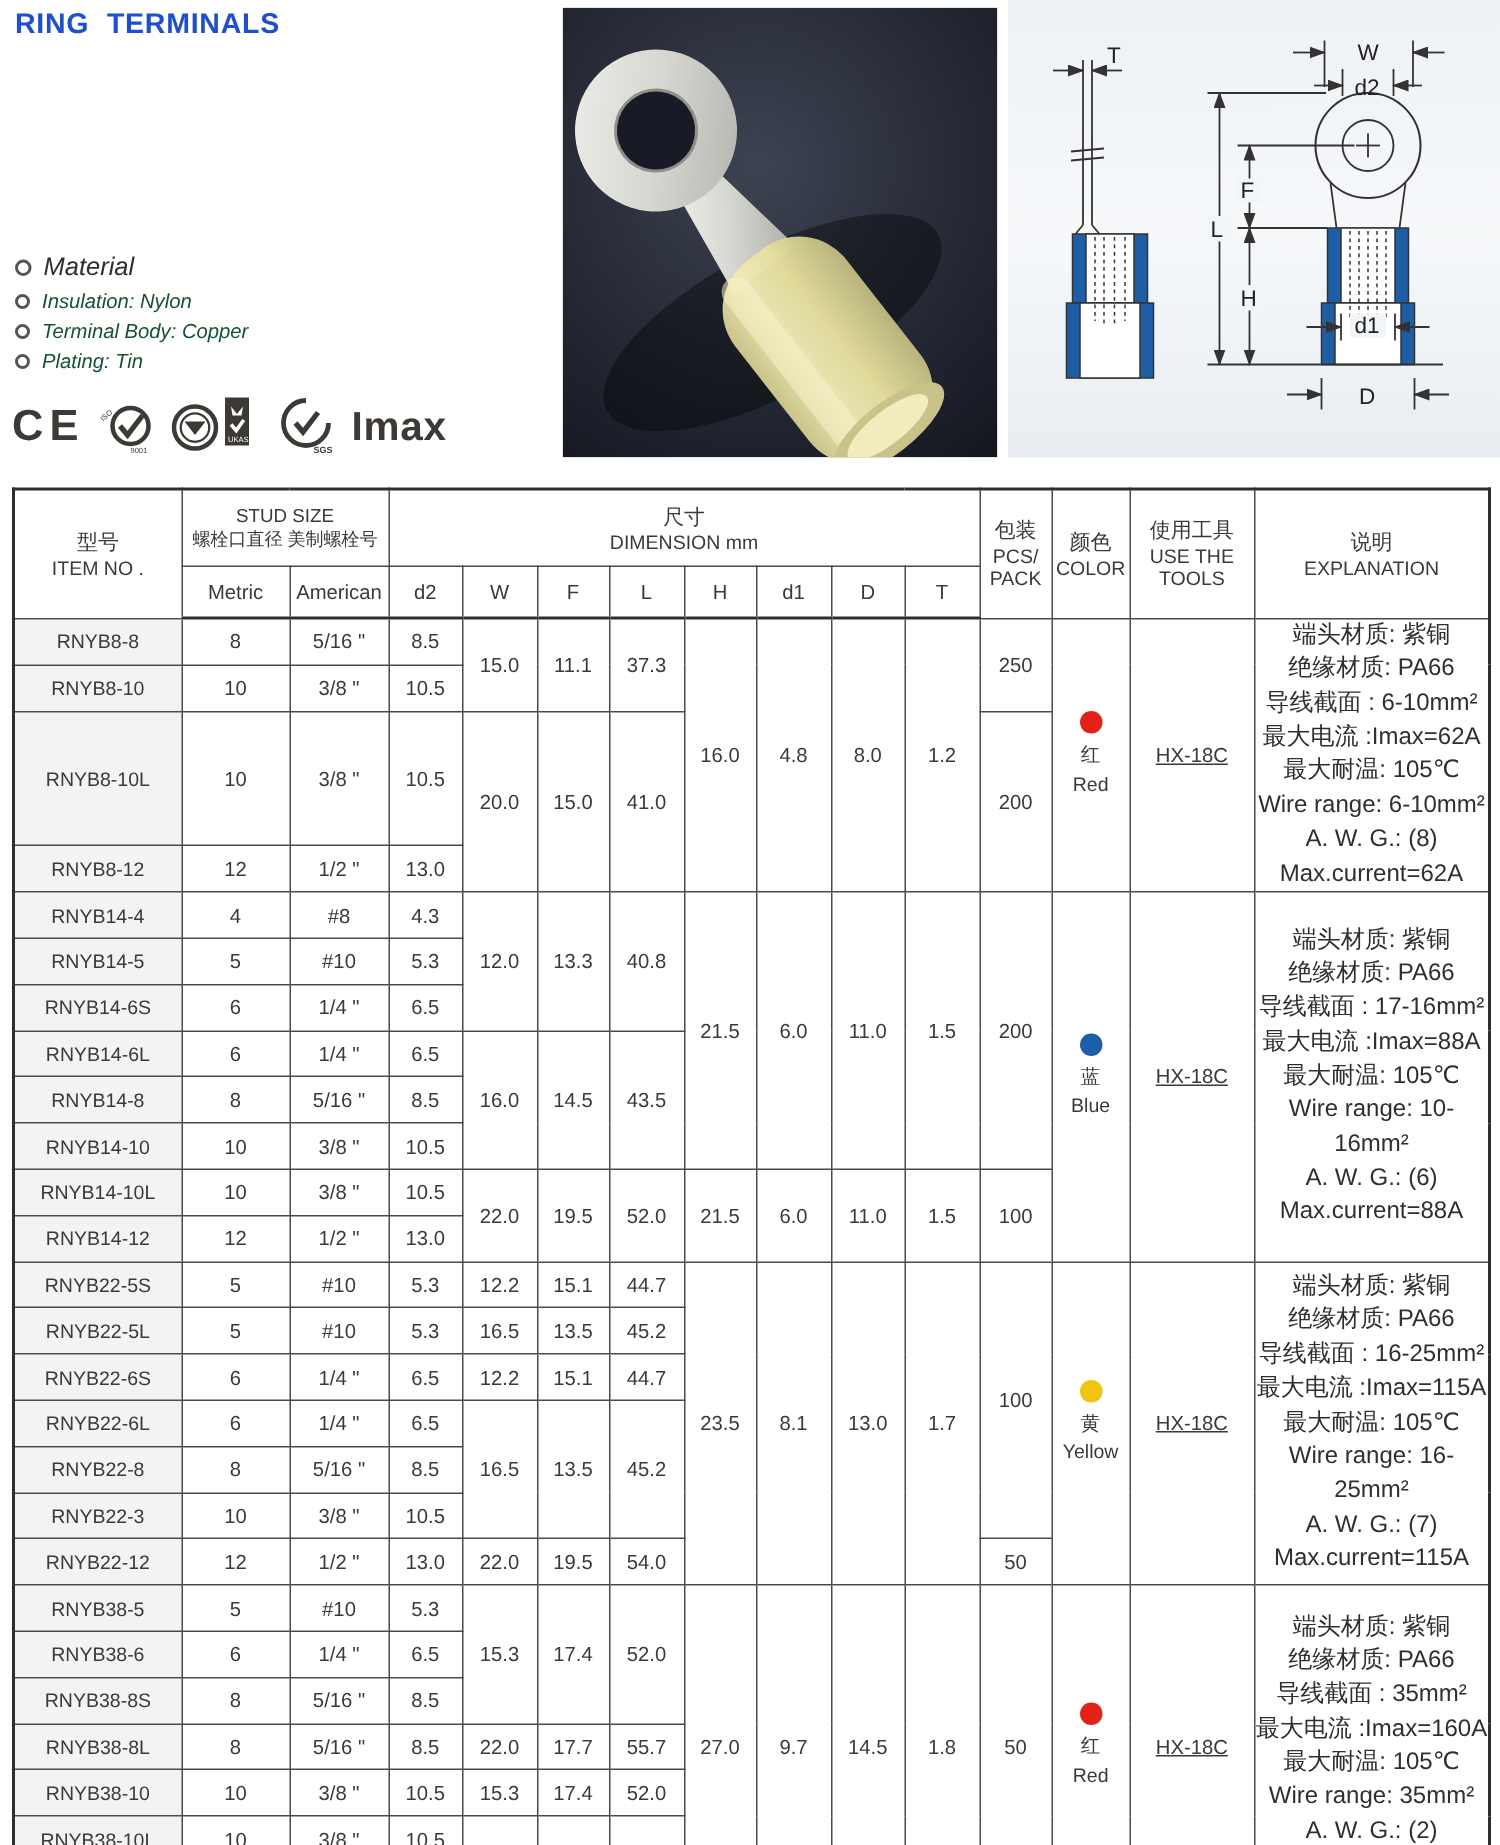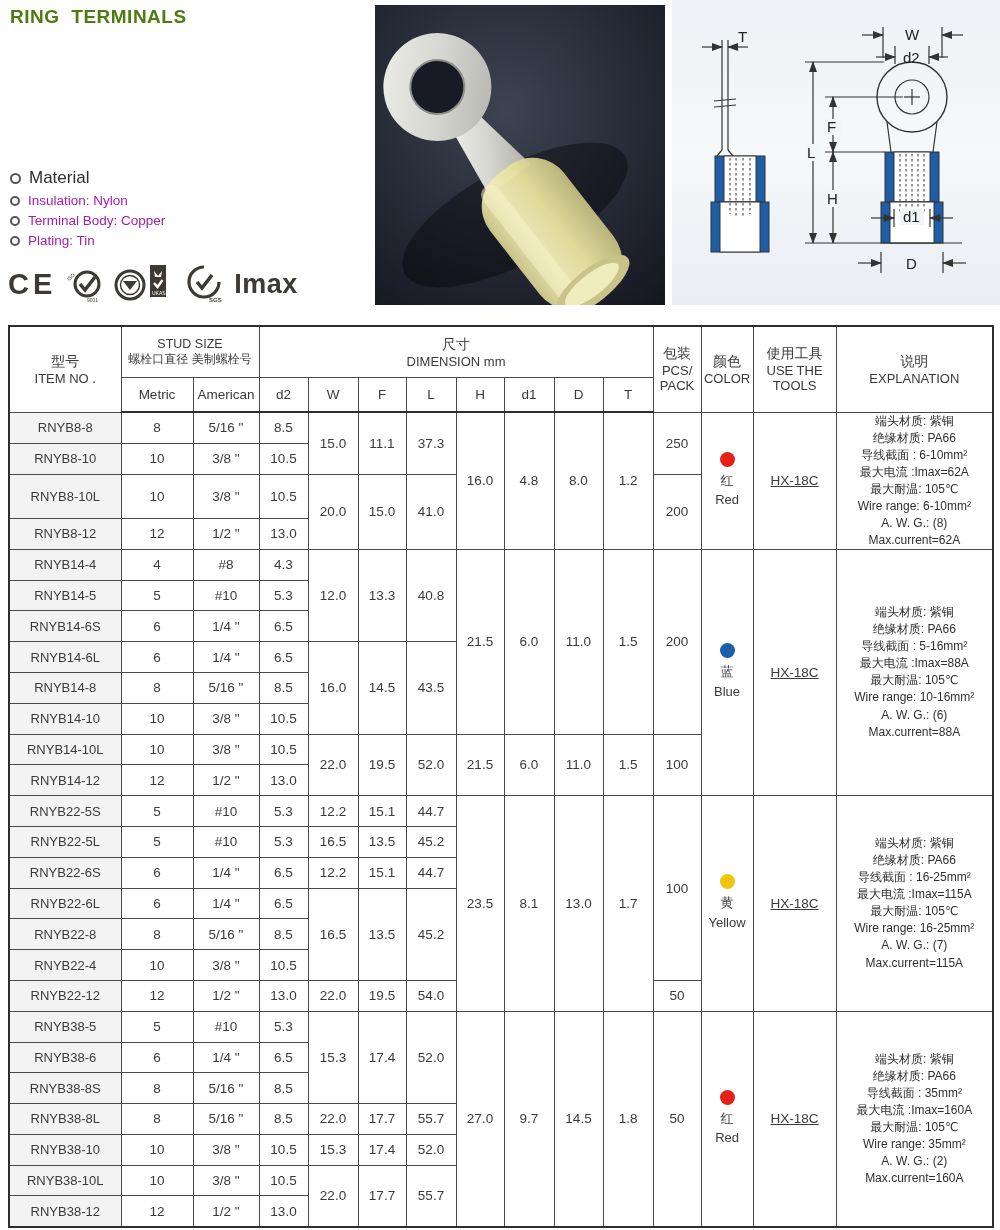--- a/index.html
+++ b/index.html
@@ -4,31 +4,31 @@
 <style>
   html,body{margin:0;padding:0;}
   body{
     width:1000px;height:1230px;position:relative;background:#ffffff;
     font-family:"Liberation Sans","DejaVu Sans",sans-serif;color:#3a3a3a;
     -webkit-font-smoothing:antialiased;
   }
   
   .page-title{
     position:absolute;left:10px;top:6px;font-size:19px;font-weight:bold;
-    color:#4d7c0f;letter-spacing:.5px;word-spacing:6px;
-  }
-  .material{position:absolute;left:10px;top:168px;}
+    color:#1d4ed8;letter-spacing:.5px;word-spacing:6px;
+  }
+  .material{position:absolute;left:10px;top:168px;font-style:italic;}
   .mat-line{display:flex;align-items:center;margin-bottom:5px;}
   .bullet{
     width:7px;height:7px;border:2.5px solid #555;border-radius:50%;
     margin-right:8px;flex:0 0 auto;background:#fff;
   }
   .bullet.small{width:6px;height:6px;border-width:2px;}
   .mat-heading{font-size:17px;color:#2e2e2e;}
-  .mat-item{font-size:13.5px;color:#a21caf;}
+  .mat-item{font-size:13.5px;color:#14532d;}
   .certs{position:absolute;left:8px;top:263px;display:flex;align-items:center;gap:9px;}
   .cert-ce{font-size:29px;font-weight:600;color:#3d3935;letter-spacing:4px;line-height:1;}
   .cert-rohs{font-size:27px;font-weight:800;color:#3d3935;letter-spacing:.5px;line-height:1;}
   .certs svg{display:block;}
   
   .photo{
     position:absolute;left:375px;top:5px;width:290px;height:300px;overflow:hidden;
   }
   
   .diagram{
@@ -50,21 +50,21 @@
   thead tr.h1 th{height:50px;}
   thead tr.h2 th{height:33px;border-bottom:2px solid #2e2e2e;text-align:center;}
   thead .zh{font-size:14px;}
   thead .en{font-size:13px;}
   thead .sub{font-size:12px;}
   tbody td{height:29.8px;background:#fff;}
   tbody td.item{background:#f3f3f3;font-size:13px;}
   td.color-cell .dot{width:15px;height:15px;border-radius:50%;margin:0 auto 4px;}
   td.color-cell{font-size:13px;line-height:1.5;}
   td.expl{
-    text-align:left;font-size:12px;line-height:1.42;color:#2f2f2f;
+    text-align:left;font-size:16px;line-height:1.42;color:#2f2f2f;
     padding:4px 4px 4px 11px;vertical-align:middle;
   }
   td.tool-cell{font-size:13.5px;text-decoration:underline;}
 </style>
 </head>
 <body>
 
 <div class="page-title">RING  TERMINALS</div>
 
 <div class="material">
@@ -386,21 +386,21 @@
           <td rowspan="6">200</td>
           <td rowspan="8" class="color-cell">
             <div class="dot" style="background: rgb(27, 95, 168);"></div>
             <div>蓝</div>
             <div>Blue</div>
           </td>
           <td rowspan="8" class="tool-cell">HX-18C</td>
           <td rowspan="8" class="expl">
             <div>端头材质: 紫铜</div>
             <div>绝缘材质:  PA66</div>
-            <div>导线截面 : 5-16mm²</div>
+            <div>导线截面 : 17-16mm²</div>
             <div>最大电流 :Imax=88A</div>
             <div>最大耐温: 105℃</div>
             <div>Wire range:  10-16mm²</div>
             <div>A. W. G.:  (6)</div>
             <div>Max.current=88A</div>
           </td>
         </tr>
         <tr>
           <td class="item">RNYB14-5</td>
           <td>5</td>
@@ -511,21 +511,21 @@
           <td rowspan="3">13.5</td>
           <td rowspan="3">45.2</td>
         </tr>
         <tr>
           <td class="item">RNYB22-8</td>
           <td>8</td>
           <td>5/16 "</td>
           <td>8.5</td>
         </tr>
         <tr>
-          <td class="item">RNYB22-4</td>
+          <td class="item">RNYB22-3</td>
           <td>10</td>
           <td>3/8 "</td>
           <td>10.5</td>
         </tr>
         <tr>
           <td class="item">RNYB22-12</td>
           <td>12</td>
           <td>1/2 "</td>
           <td>13.0</td>
           <td>22.0</td>

